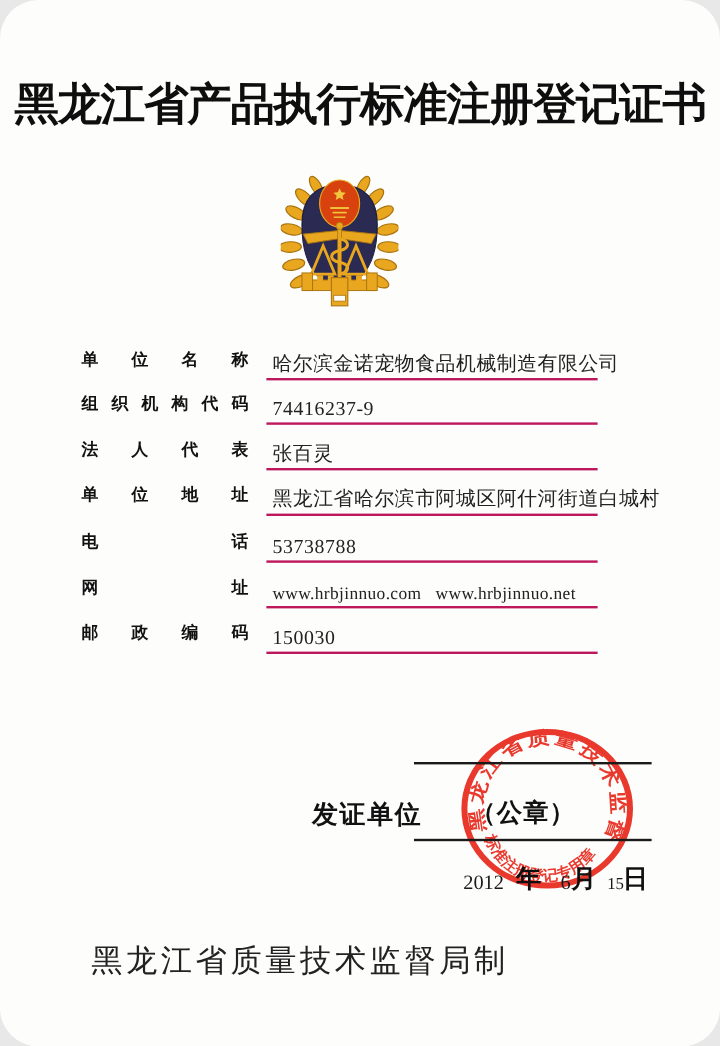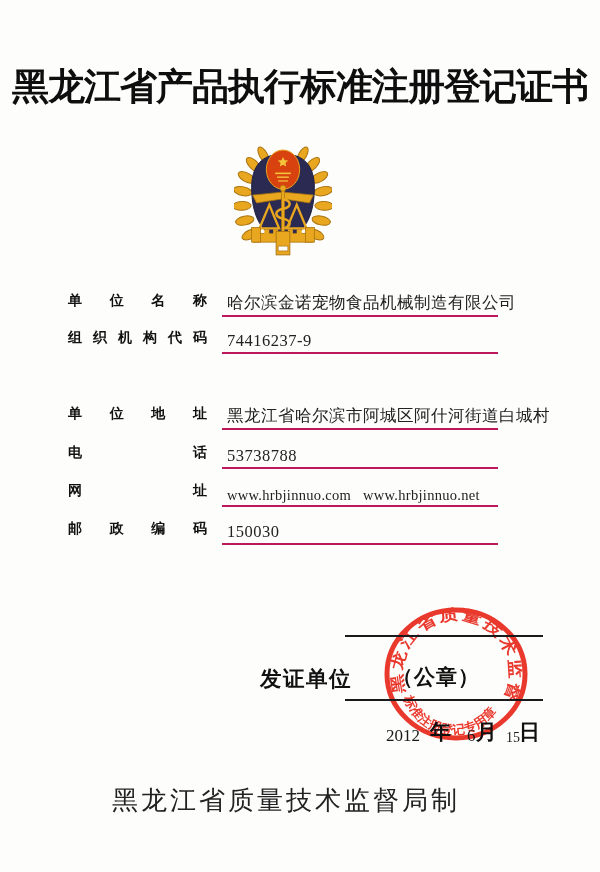--- a/index.html
+++ b/index.html
@@ -1,19 +1,19 @@
 <!DOCTYPE html>
 <html><head>
 <meta charset="utf-8">
 <style>
   html,body{margin:0;padding:0;background:#e8e8e8;}
   .page{
     position:relative;width:600px;height:872px;margin:0 auto;
     background:#fdfdfc;overflow:hidden;
-    font-family:"Liberation Serif","DejaVu Serif",serif;color:#1a1a1a;
+    font-family:"Liberation Serif","DejaVu Serif",serif;color:#1a1a1a;border-radius:32px;
   }
   .abs{position:absolute;}
   
   .doc-title{
     left:0;top:62px;width:600px;text-align:center;
     font-size:37px;font-weight:bold;letter-spacing:-1px;color:#0e0e0e;
   }
   
   .emblem{left:234px;top:139px;width:98px;height:122px;}
   
@@ -39,21 +39,21 @@
   .date-row{left:386px;top:722px;width:170px;height:24px;z-index:3;}
   .date-row span{position:absolute;bottom:0;}
   .d-num{font-size:17px;color:#1a1a1a;}
   .d-num-sm{font-size:14px;color:#1a1a1a;}
   .d-char{font-size:21px;font-weight:bold;color:#0f0f0f;}
   
   .seal{left:383px;top:606px;width:146px;height:137px;z-index:2;opacity:0.92;}
   
   .footer{
     left:0;top:783px;width:500px;text-align:center;
-    font-size:26px;letter-spacing:3px;color:#222;padding-left:36px;
+    font-size:26px;letter-spacing:3px;color:#222;
   }
 </style>
 </head>
 <body>
 
 <div class="page">
 
   <div class="abs doc-title">黑龙江省产品执行标准注册登记证书</div>
 
   <div class="abs emblem">
@@ -112,20 +112,26 @@
     <div class="fvalue">
         <span>哈尔滨金诺宠物食品机械制造有限公司</span>
       </div>
   </div>
   <div class="abs frow" style="top:325px">
     <div class="flabel">组织机构代码</div>
     <div class="fvalue">
         <span>74416237-9</span>
       </div>
   </div>
+  <div class="abs frow" style="top:363px">
+    <div class="flabel">法人代表</div>
+    <div class="fvalue">
+        <span>张百灵</span>
+      </div>
+  </div>
   <div class="abs frow" style="top:401px">
     <div class="flabel">单位地址</div>
     <div class="fvalue">
         <span>黑龙江省哈尔滨市阿城区阿什河街道白城村</span>
       </div>
   </div>
   <div class="abs frow" style="top:440px">
     <div class="flabel">电话</div>
     <div class="fvalue">
         <span>53738788</span>

